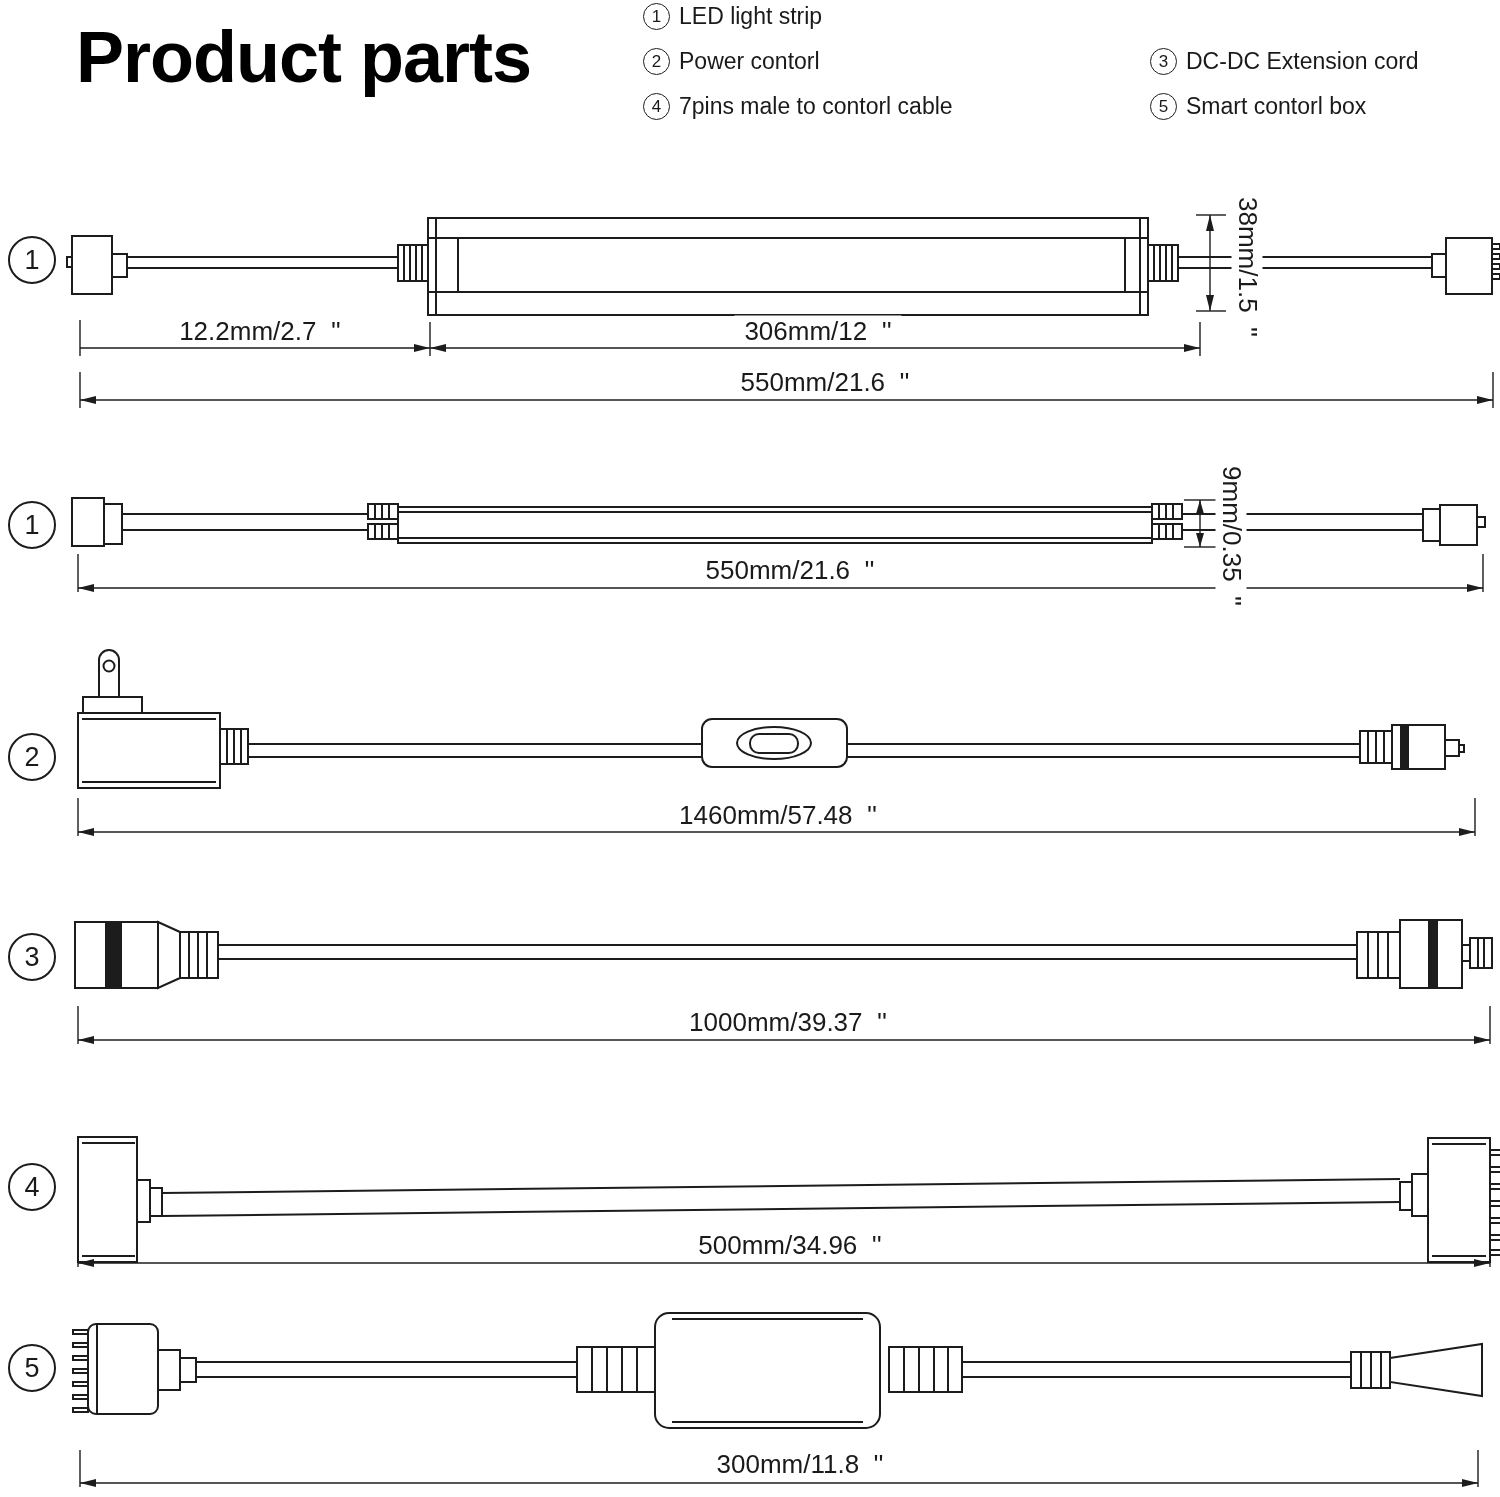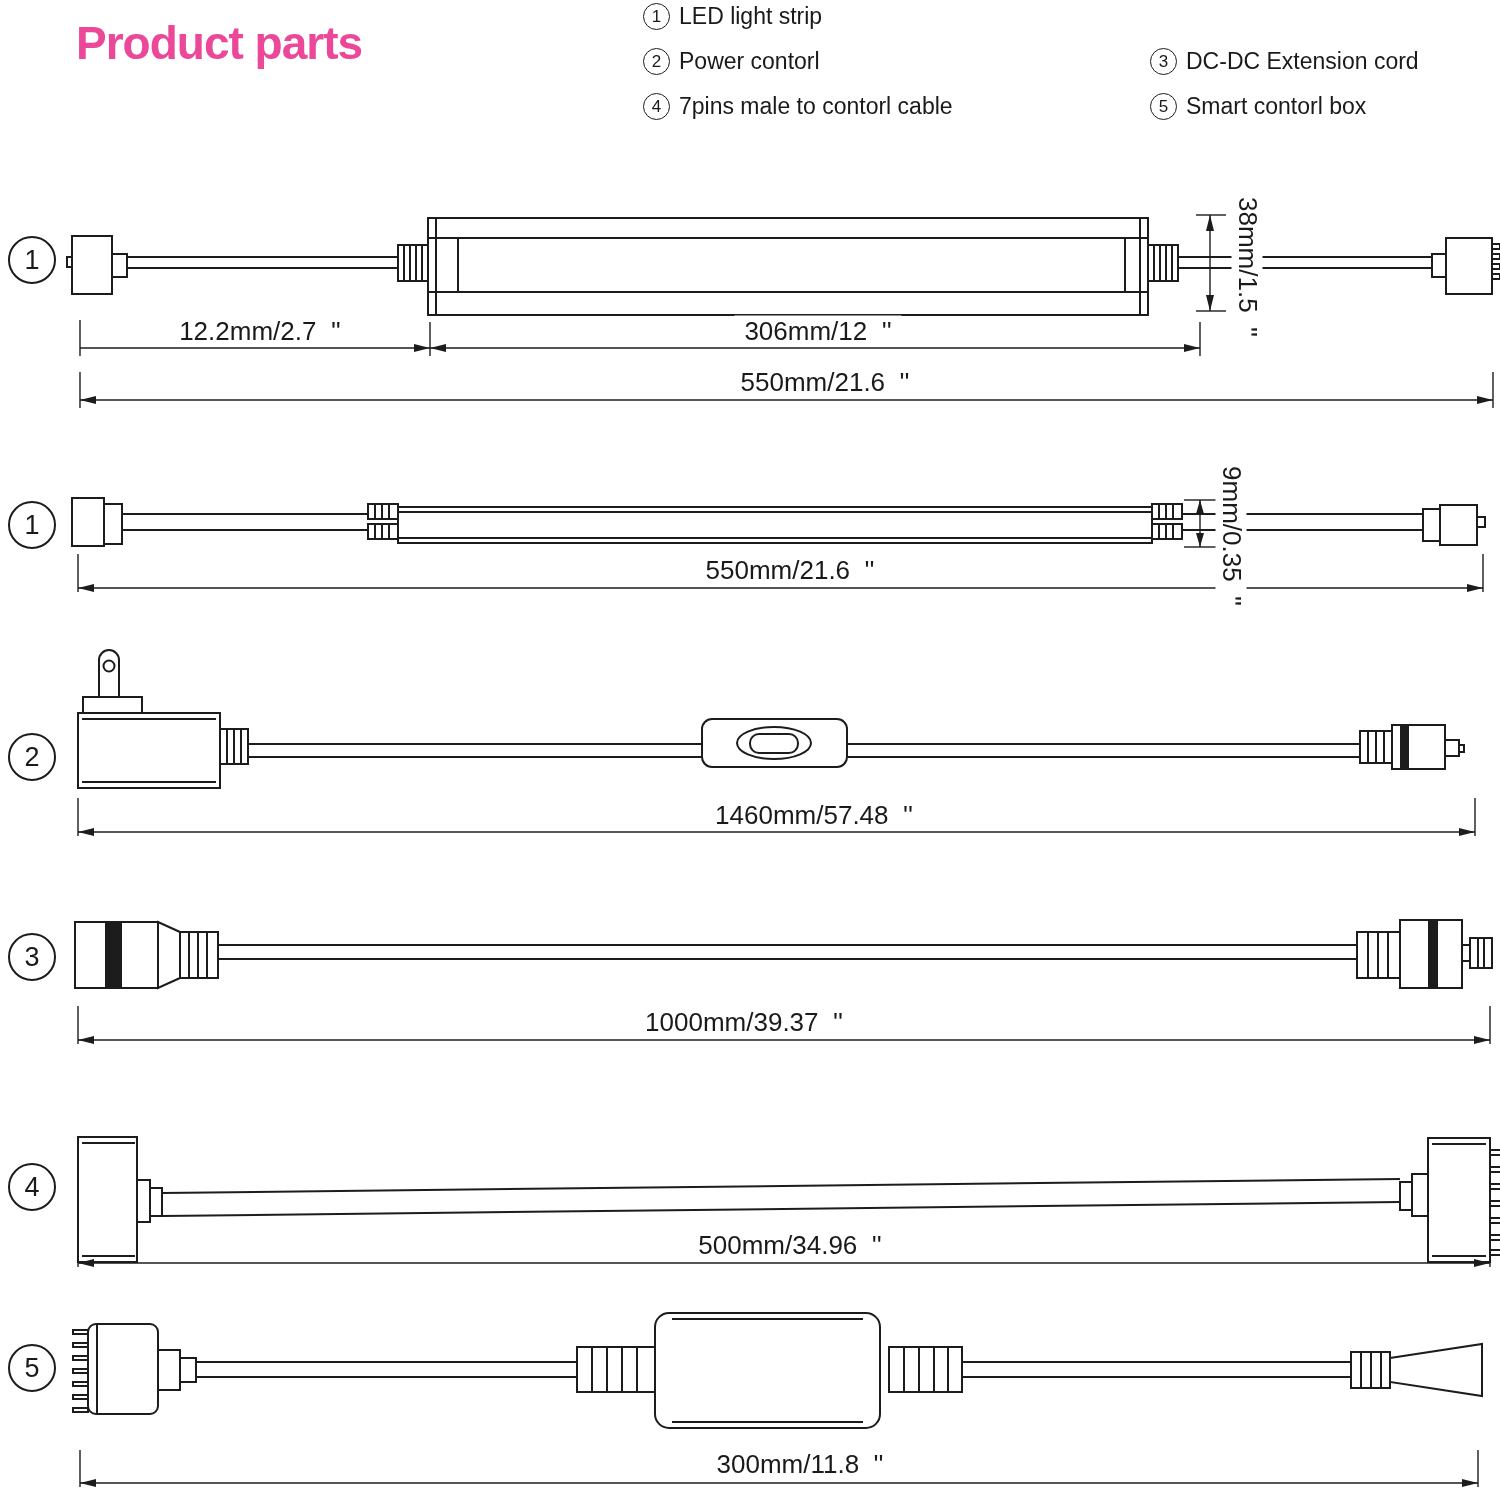--- a/index.html
+++ b/index.html
@@ -1,20 +1,20 @@
 <!DOCTYPE html>
 <html><head>
 <meta charset="utf-8">
 <style>
   html,body{margin:0;padding:0;background:#fff;}
   #page{position:relative;width:1500px;height:1497px;background:#fff;overflow:hidden;
         font-family:"Liberation Sans","DejaVu Sans",sans-serif;color:#1a1a1a;}
   #art{position:absolute;left:0;top:0;}
-  .title{position:absolute;left:76px;top:16px;font-size:46px;font-weight:bold;
-         letter-spacing:-1px;color:#ec4899;}
+  .title{position:absolute;left:76px;top:16px;font-size:72px;font-weight:bold;
+         letter-spacing:-1px;color:#000000;}
   .legend-item{position:absolute;display:flex;align-items:center;gap:9px;}
   .lnum{display:inline-block;width:25px;height:25px;border:1.6px solid #1c1c1c;
         border-radius:50%;font-size:17px;line-height:25px;text-align:center;flex:0 0 auto;}
   .llabel{font-size:23px;white-space:pre;}
   .rowmark{position:absolute;width:44px;height:44px;border:2.4px solid #1c1c1c;
            border-radius:50%;font-size:27px;line-height:44px;text-align:center;}
   .dim{position:absolute;transform:translate(-50%,-50%);font-size:26px;background:#fff;
        padding:0 10px;white-space:pre;}
   .dim.rot{transform:translate(-50%,-50%) rotate(90deg);padding:0 6px;}
   
@@ -323,18 +323,18 @@
   <div class="rowmark" style="left:8px;top:1344px;">5</div>
 
   <div class="dim" style="left:260px;top:331px;">12.2mm/2.7  ''</div>
   <div class="dim" style="left:818px;top:331px;">306mm/12  ''</div>
   <div class="dim" style="left:825px;top:382px;">550mm/21.6  ''</div>
   <div class="dim rot" style="left:1247px;top:267px;">38mm/1.5  ''</div>
 
   <div class="dim" style="left:790px;top:570px;">550mm/21.6  ''</div>
   <div class="dim rot" style="left:1231px;top:536px;">9mm/0.35  ''</div>
 
-  <div class="dim" style="left:814px;top:815px;">1460mm/57.48  ''</div>
-  <div class="dim" style="left:744px;top:1022px;">1000mm/39.37  ''</div>
+  <div class="dim" style="left:778px;top:815px;">1460mm/57.48  ''</div>
+  <div class="dim" style="left:788px;top:1022px;">1000mm/39.37  ''</div>
   <div class="dim" style="left:790px;top:1245px;">500mm/34.96  ''</div>
   <div class="dim" style="left:800px;top:1464px;">300mm/11.8  ''</div>
 
 </div>
 
 </body></html>

